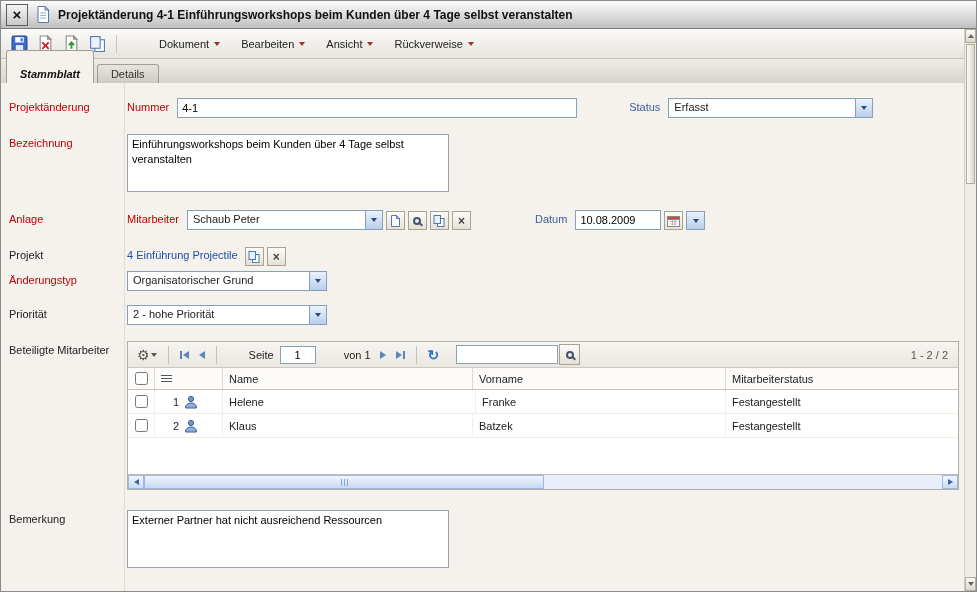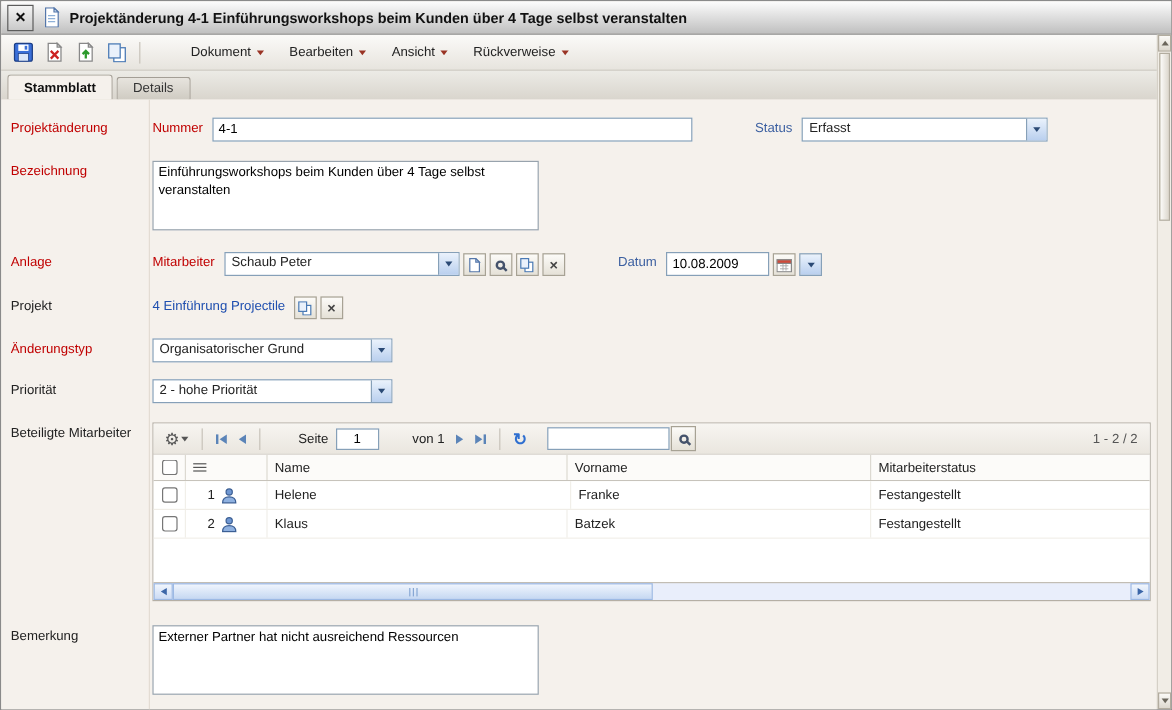--- a/index.html
+++ b/index.html
@@ -15,21 +15,21 @@
   .toolbar { height:30px; background:linear-gradient(#fbfaf8,#e7e4de); border-bottom:1px solid #c6c2ba; display:flex; align-items:center; padding:0 7px; gap:3px; }
   .tool-btn { width:23px; height:23px; border:1px solid transparent; background:transparent; display:flex; align-items:center; justify-content:center; padding:0; cursor:pointer; }
   .menu { display:flex; align-items:center; gap:5px; padding:4px 9px; cursor:pointer; color:#222; }
   .menu-first { margin-left:26px;justify-content:space-between; }
   .caret-red { width:0; height:0; border-left:3.5px solid transparent; border-right:3.5px solid transparent; border-top:4px solid #993324; }
   .vsep { width:1px; height:18px; background:#c8c3ba; margin:0 4px; }
 
   
   .tabbar { height:24px; background:linear-gradient(#ecebe6,#d9d5cd); display:flex; align-items:flex-end; padding:0 0 0 5px; }
   .tab { padding:3px 13px 3px; border:1px solid #a39e95; border-bottom:none; border-radius:3px 3px 0 0; margin-right:3px; cursor:pointer; background:linear-gradient(#e7e4de,#cfcbc2); color:#333; }
-  .tab.active { background:#f5f1ec; font-weight:bold; padding-top:5px; color:#111; }
+  .tab.active { background:#f5f1ec; font-weight:bold; padding-top:17px; color:#111;font-style:italic; }
 
   
   .content { position:relative; height:510px; background:#f5f1ec; margin-right:12px; padding-top:1px; }
   .label-divider { position:absolute; left:123px; top:0; bottom:0; width:1px; background:#e3dcd3; }
   .form-row { display:flex; align-items:flex-start; }
   .row-label { width:120px; padding:3px 4px 0 8px; flex:none; }
   .fields { display:flex; align-items:flex-start; }
   .red { color:#c00000; }
   .blue-lbl { color:#3b5fa0; }
   .plain { color:#222; }
@@ -229,21 +229,21 @@
           <span style="display:flex;">
             <svg width="12" height="12" viewBox="0 0 12 12">
                 <rect x="4.5" y="3.5" width="6.5" height="8" fill="#fff" stroke="#4a7ab5"></rect>
                 <rect x="1" y="0.5" width="6.5" height="8" fill="#eaf1fb" stroke="#4a7ab5"></rect>
               </svg>
           </span>
         </button>
         <button class="mini-btn">
           <span class="x-glyph">×</span>
         </button>
-        <span class="inline-label blue-lbl" style="margin-left:44px">Datum</span>
+        <span class="inline-label blue-lbl" style="margin-left:64px">Datum</span>
         <input class="tb" style="width: 86px;" value="10.08.2009">
         <button class="mini-btn">
           <span style="display:flex;">
             <svg width="13" height="12" viewBox="0 0 13 12">
                 <rect x=".5" y="1.5" width="12" height="10" fill="#fff" stroke="#888"></rect>
                 <rect x=".5" y="1.5" width="12" height="3" fill="#d04a3a" stroke="#888"></rect>
                 <path d="M3 6.5h7M3 9h7M5.5 5v5.5M8 5v5.5" stroke="#aaa" stroke-width=".8"></path>
               </svg>
           </span>
         </button>
@@ -264,21 +264,21 @@
                 <rect x="1" y="0.5" width="6.5" height="8" fill="#eaf1fb" stroke="#4a7ab5"></rect>
               </svg>
           </span>
         </button>
         <button class="mini-btn">
           <span class="x-glyph">×</span>
         </button>
       </div>
     </div>
 
-    <div class="form-row" style="margin-top:16px">
+    <div class="form-row" style="margin-top:5px">
       <div class="row-label red">Änderungstyp</div>
       <div class="fields">
         <div class="combo" style="width:200px;margin-left:6px">
           <span class="combo-val">Organisatorischer Grund</span>
           <span class="combo-btn">
               <i class="tri-down"></i>
             </span>
         </div>
       </div>
     </div>

